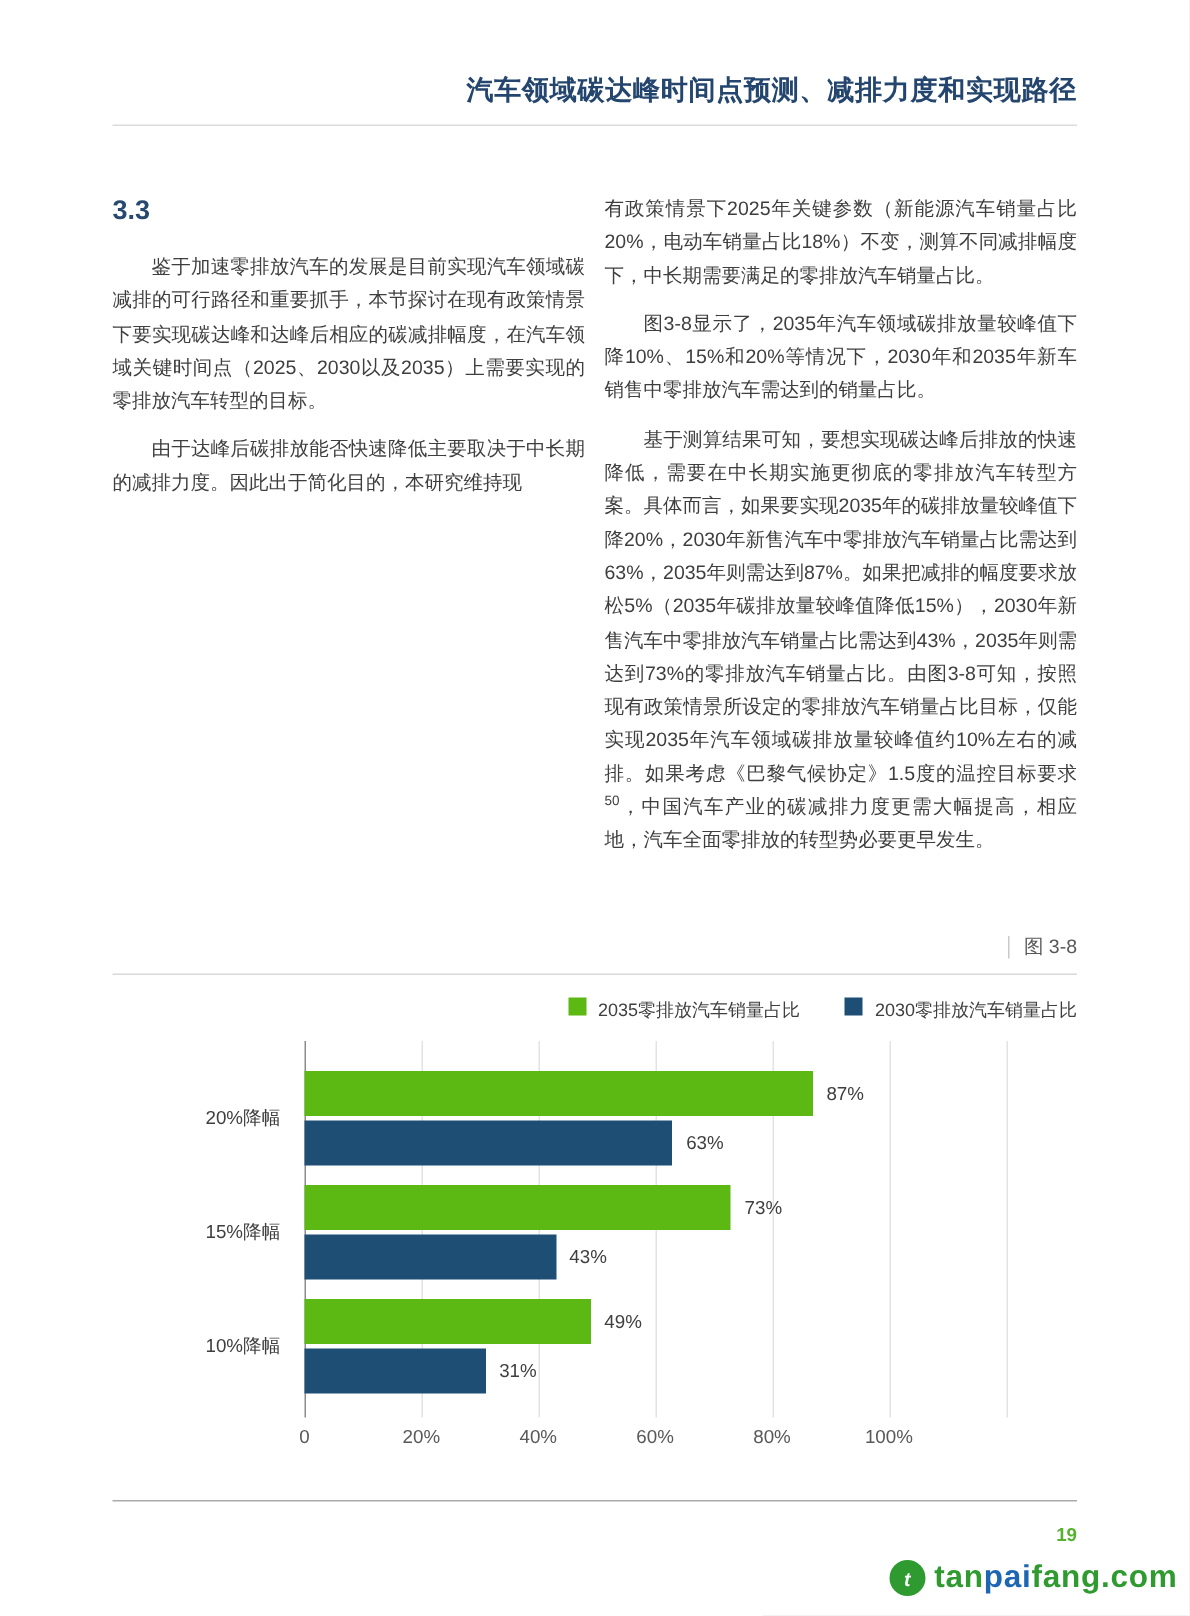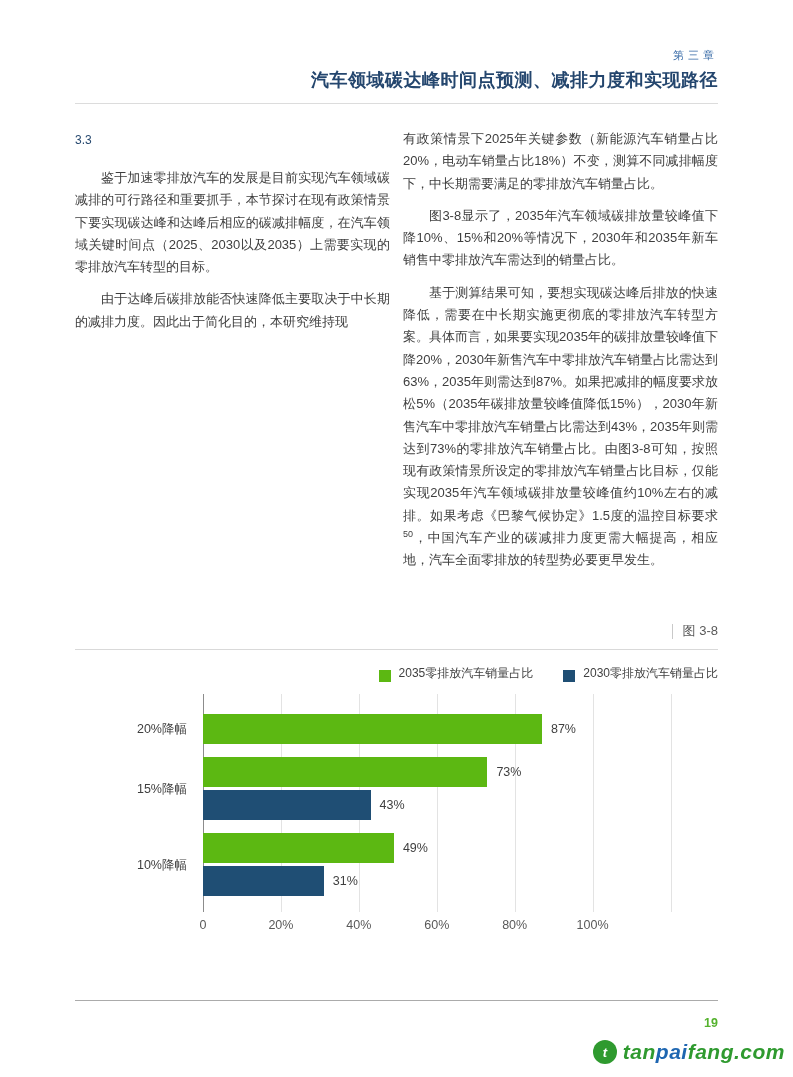--- a/index.html
+++ b/index.html
@@ -13,38 +13,38 @@
   .header{
     position:absolute;left:75px;width:643px;top:48px;
     text-align:right;padding-bottom:11px;border-bottom:1px solid #dcdcdc;
   }
   .header .chapter{font-size:11px;color:#3a6ca8;letter-spacing:4px;margin-bottom:5px;}
   .header .h-title{font-size:18px;font-weight:bold;color:#24466e;letter-spacing:.5px;}
   
   .columns{position:absolute;left:75px;top:128px;width:643px;display:flex;gap:13px;}
   .col{width:315px;font-size:13px;line-height:22.3px;text-align:justify;}
   .sec-heading{
-    display:flex;gap:9px;font-size:12px;line-height:25px;font-weight:normal;
+    display:flex;gap:9px;font-size:18px;line-height:25px;font-weight:bold;
     color:#27496f;margin:0 0 14px 0;text-align:left;
   }
   .sec-heading .num{flex:0 0 auto;}
   .para{margin:0 0 10px 0;text-indent:2em;}
   .para.cont{text-indent:0;}
   .para sup{font-size:9px;line-height:0;}
   
   .figure{position:absolute;left:75px;top:622px;width:643px;}
   .fig-header{
     display:flex;justify-content:flex-end;align-items:center;gap:10px;
     padding-bottom:9px;border-bottom:1px solid #d9d9d9;
   }
   .fig-title{font-size:14px;font-weight:bold;color:#1d95ce;}
   .fig-sep{width:1px;height:15px;background:#c9c9c9;}
   .fig-label{font-size:13px;color:#595959;}
   .legend{display:flex;justify-content:flex-end;gap:30px;margin-top:15px;}
-  .legend-item{display:flex;align-items:flex-end;gap:8px;font-size:12px;color:#3f3f3f;}
+  .legend-item{display:flex;align-items:flex-start;gap:8px;font-size:12px;color:#3f3f3f;}
   .legend-swatch{width:12px;height:12px;}
   .chart{margin-top:12px;}
   .plot{position:relative;margin-left:128px;margin-right:28px;padding:20px 0 16px 0;}
   .grid{position:absolute;top:0;bottom:0;left:0;right:0;}
   .gridline{position:absolute;top:0;bottom:0;width:1px;background:#e3e3e3;}
   .gridline.axis{background:#8c8c8c;}
   .groups{position:relative;z-index:1;}
   .bar-group{position:relative;margin-bottom:13px;}
   .bar-group:last-child{margin-bottom:0;}
   .group-label{
@@ -62,31 +62,30 @@
   }
   
   .footer-rule{position:absolute;left:75px;width:643px;top:1000px;border-top:1px solid #ababab;}
   .page-number{position:absolute;right:75px;top:1016px;font-size:12.5px;font-weight:bold;color:#55b22e;}
   .logo{position:absolute;right:8px;top:1040px;display:flex;align-items:center;gap:6px;}
   .logo-icon{
     width:24px;height:24px;border-radius:50%;background:#2f9a2f;
     color:#fff;font-weight:bold;font-style:italic;font-size:13px;
     display:flex;align-items:center;justify-content:center;
   }
-  .logo-text{font-size:21px;font-weight:bold;font-style:italic;letter-spacing:.5px;}
+  .logo-text{font-size:21px;font-weight:bold;letter-spacing:.5px;}
   .logo-text .g{color:#2f9a2f;}
   .logo-text .b{color:#1e66b1;}
 </style>
 </head>
 <body>
 
 <div class="page">
 
   <div class="header">
-    <div class="chapter">第三章</div>
     <div class="h-title">汽车领域碳达峰时间点预测、减排力度和实现路径</div>
   </div>
 
   <div class="columns">
     <div class="col">
       <h2 class="sec-heading">
         <span class="num">3.3</span>
       </h2>
       <p class="para">鉴于加速零排放汽车的发展是目前实现汽车领域碳减排的可行路径和重要抓手，本节探讨在现有政策情景下要实现碳达峰和达峰后相应的碳减排幅度，在汽车领域关键时间点（2025、2030以及2035）上需要实现的零排放汽车转型的目标。</p>
       <p class="para">由于达峰后碳排放能否快速降低主要取决于中长期的减排力度。因此出于简化目的，本研究维持现</p>
@@ -124,20 +123,24 @@
             <div class="gridline" style="left: 80%;"></div>
             <div class="gridline" style="left: 96%;"></div>
           </div>
         <div class="groups">
             <div class="bar-group">
               <div class="group-label">20%降幅</div>
               <div class="bar-row first">
                 <div class="bar" style="width: 69.6%; background: rgb(92, 184, 18);"></div>
                 <span class="bar-value">87%</span>
               </div>
+              <div class="bar-row">
+                <div class="bar" style="width: 50.4%; background: rgb(31, 78, 116);"></div>
+                <span class="bar-value">63%</span>
+              </div>
             </div>
             <div class="bar-group">
               <div class="group-label">15%降幅</div>
               <div class="bar-row first">
                 <div class="bar" style="width: 58.4%; background: rgb(92, 184, 18);"></div>
                 <span class="bar-value">73%</span>
               </div>
               <div class="bar-row">
                 <div class="bar" style="width: 34.4%; background: rgb(31, 78, 116);"></div>
                 <span class="bar-value">43%</span>

